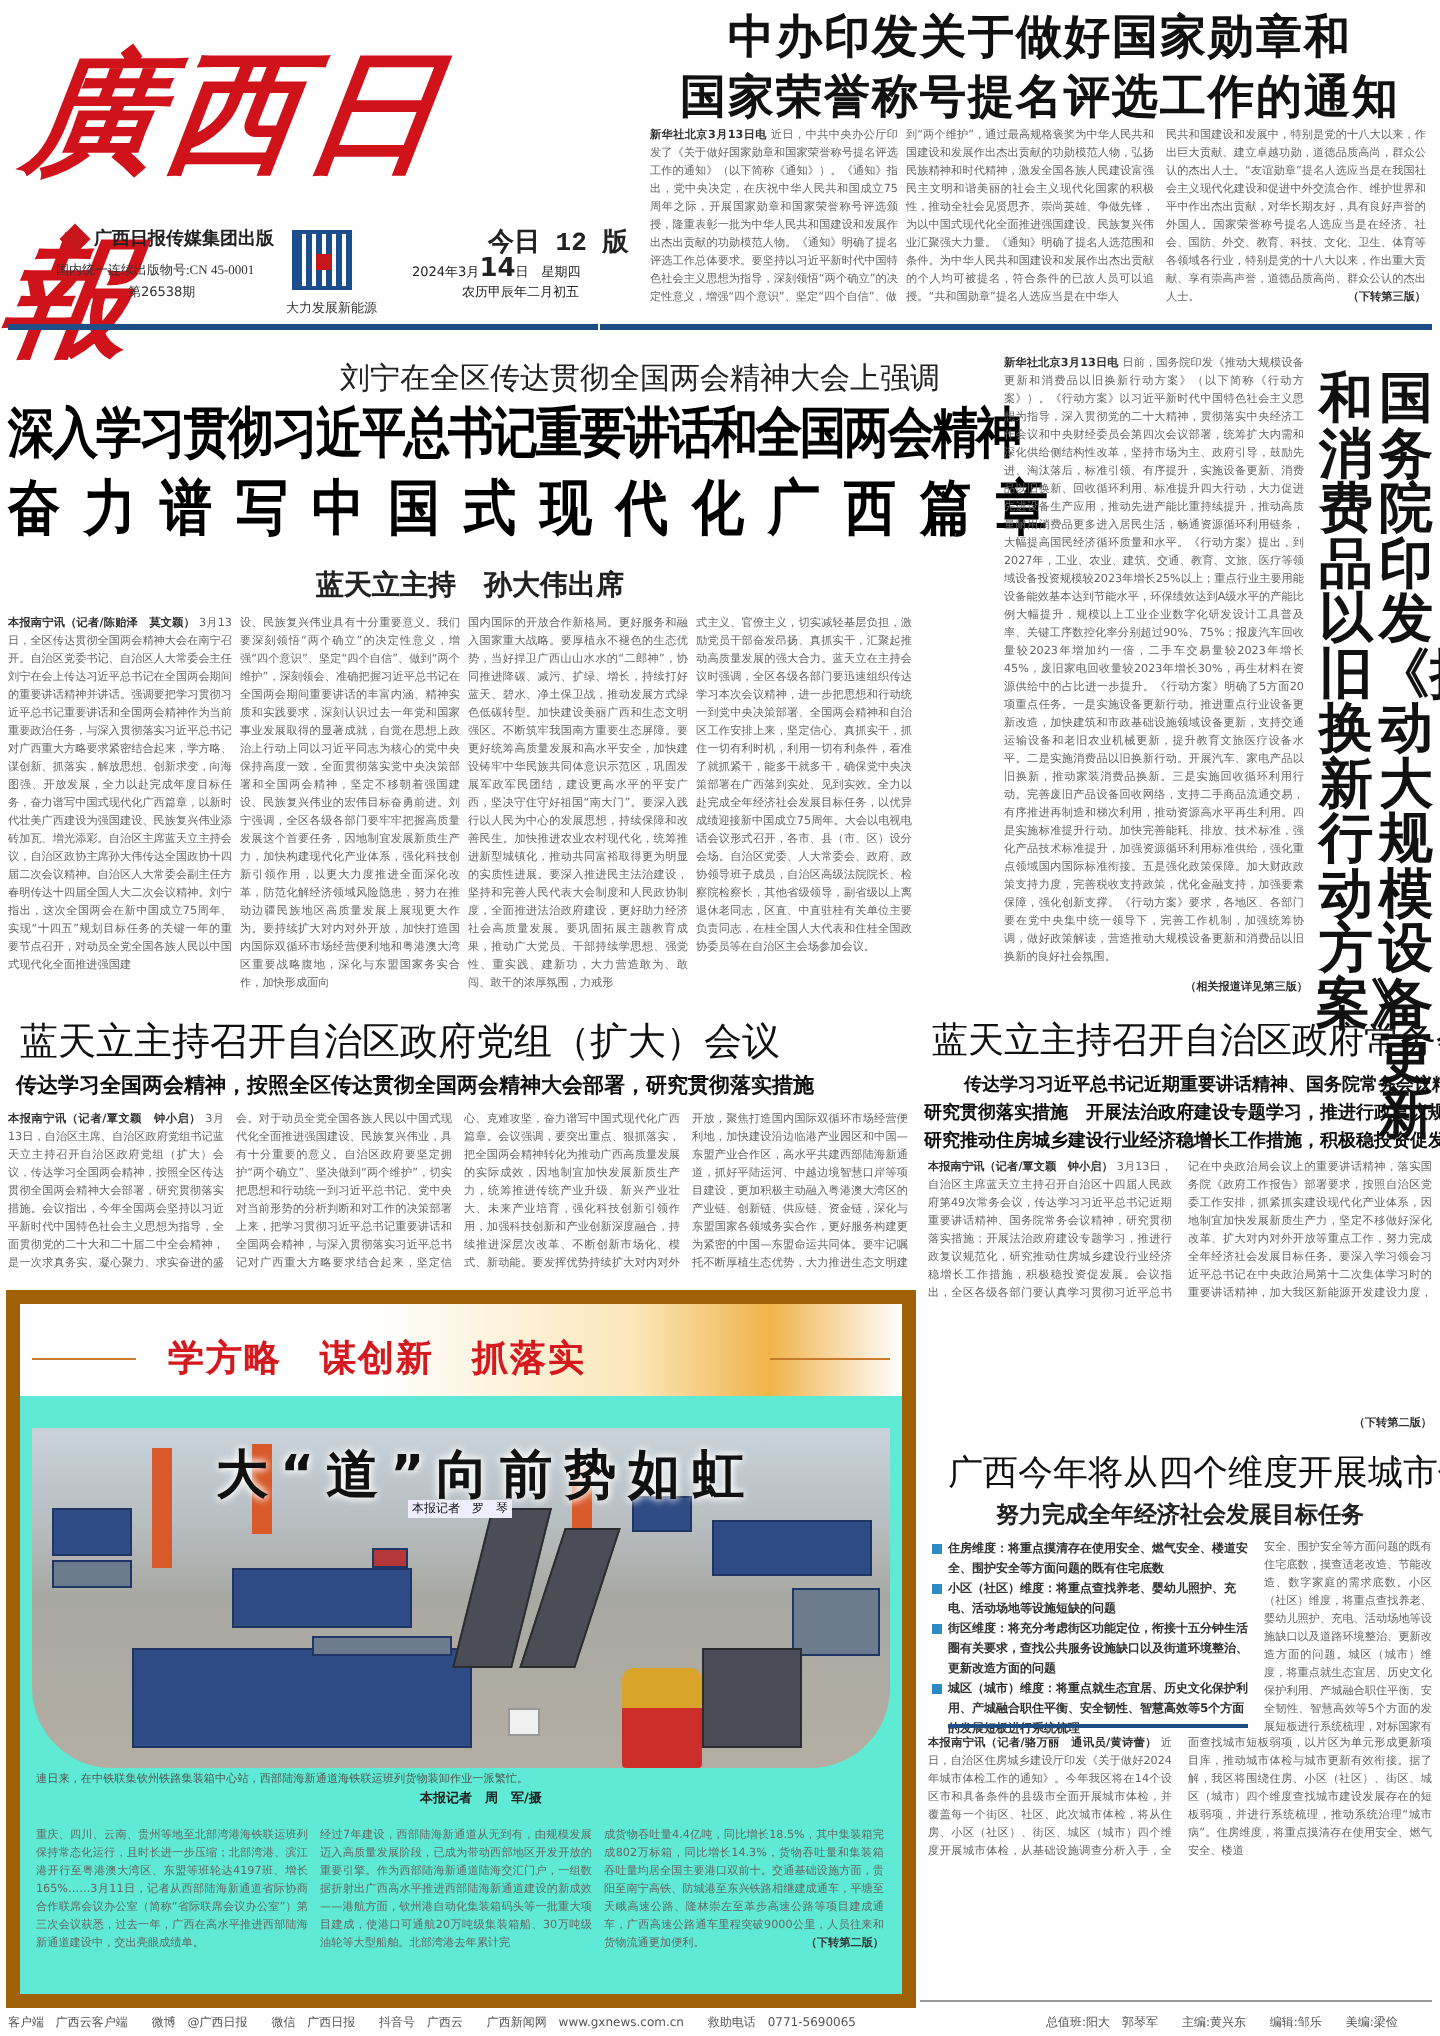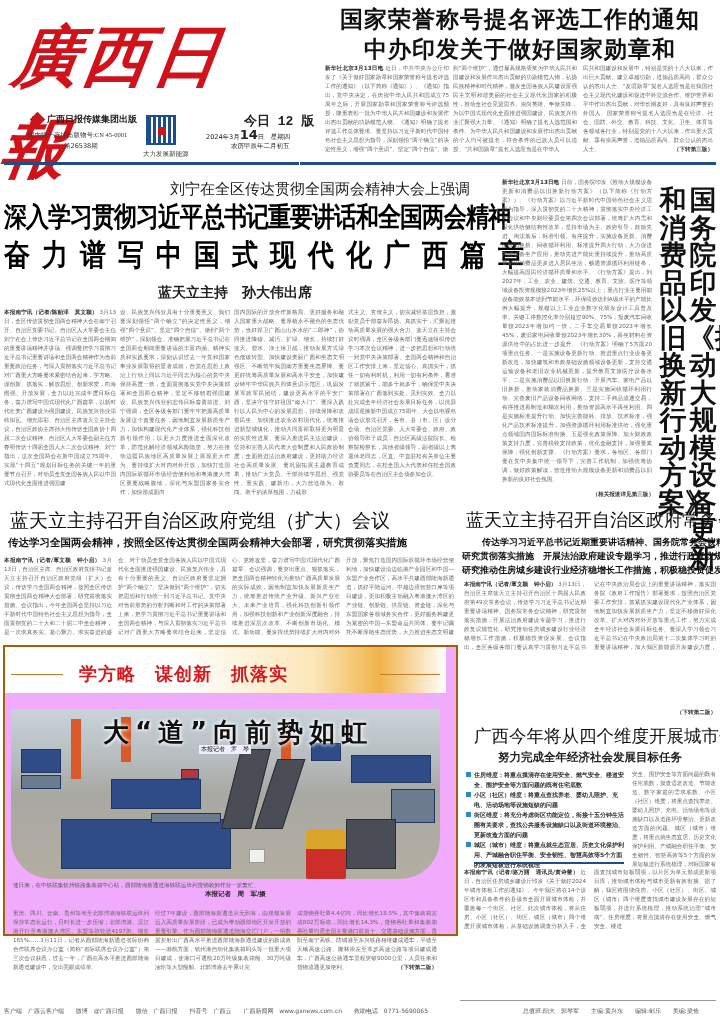--- a/index.html
+++ b/index.html
@@ -42,21 +42,21 @@
     font-weight: bold; font-size: 26px; letter-spacing: 12px; color: #000; line-height: 34px; white-space: nowrap; transform: scaleY(1.15);}
   .lead-sub { left: 0; top: 284px; width: 470px; text-align: center; font-size: 14px; color: #222; font-weight: bold; }
 
   
   .vert-head { font-family: "DejaVu Serif", serif; font-weight: bold; font-size: 27px; line-height: 27.5px; color:#111; width: 30px; text-align:center; }
 
   .section-h { font-family: "DejaVu Serif", serif; font-size: 19px; color: #111; white-space: nowrap; }
   .section-sub { font-family: "DejaVu Sans", sans-serif; font-weight: bold; font-size: 10.5px; color: #111; white-space: nowrap; }
 
   
-  .feature { left: 3px; top: 645px; width: 455px; height: 291px; border: 2px solid #a16207; background:#f0abfc; }
+  .feature { left: 3px; top: 645px; width: 455px; height: 359px; border: 7px solid #a16207; background:#5eead4; }
   .feature-banner { position:absolute; left:0; top:0; width: 441px; height: 46px;
     background: linear-gradient(90deg, #fff 0%, #fff 40%, #fbe6b8 70%, #f0b34a 85%, #fff 100%); }
   .banner-line-l { position:absolute; left: 6px; top: 27px; width: 52px; height: 1px; background:#c97b2d;}
   .banner-line-r { position:absolute; right: 6px; top: 27px; width: 60px; height: 1px; background:#c97b2d;}
   .banner-text { position:absolute; left: 74px; top: 15px; font-family: "DejaVu Sans", sans-serif; font-weight:bold; font-size: 18px; color: #d51a1f; letter-spacing: 1px; white-space:nowrap; word-spacing: 14px; }
   .feature-kicker { position:absolute; left: 6px; top: 46px; font-size: 12px; font-weight:bold; color:#111; z-index:2; white-space:nowrap;}
   .photo { position:absolute; left: 6px; top: 62px; width: 429px; height: 170px; overflow:hidden;
     background: linear-gradient(180deg, #c9d3da 0%, #b9c0c4 25%, #a8a8a2 50%, #b4aea2 100%); border-radius: 0 0 40px 40px; }
   .photo-title { position:absolute; left: 92px; top: 6px; font-family: "DejaVu Sans", sans-serif; font-weight:bold; font-size: 26px; color:#111; letter-spacing: 6px; white-space:nowrap; text-shadow: 0 0 4px #fff, 0 0 4px #fff; z-index:3;}
   .photo-byline { position:absolute; left: 188px; top: 36px; font-size: 6px; color:#111; background:#eef; padding: 0 2px; z-index:3; font-family: "DejaVu Sans", sans-serif;}
@@ -94,22 +94,22 @@
   </div>
 <div class="abs qr-label">大力发展新能源</div>
 <div class="abs edition-count">今日 12 版</div>
 <div class="abs edition-date">
   <span>2024年3月</span><b>14</b><span>日　星期四</span>
 </div>
 <div class="abs edition-lunar">农历甲辰年二月初五</div>
 <div class="abs rule-blue" style="left:4px; top:162px; width:295px;"></div>
 
 <div class="abs top-headline">
+  <div>中办印发关于做好国家勋章和</div>
   <div>国家荣誉称号提名评选工作的通知</div>
-  <div>中办印发关于做好国家勋章和</div>
 </div>
 <div class="abs body-text" style="left:325px; top:64px; width:124px; height:90px;">
   <span class="dateline">新华社北京3月13日电</span>
   <span>近日，中共中央办公厅印发了《关于做好国家勋章和国家荣誉称号提名评选工作的通知》（以下简称《通知》）。《通知》指出，党中央决定，在庆祝中华人民共和国成立75周年之际，开展国家勋章和国家荣誉称号评选颁授，隆重表彰一批为中华人民共和国建设和发展作出杰出贡献的功勋模范人物。《通知》明确了提名评选工作总体要求。要坚持以习近平新时代中国特色社会主义思想为指导，深刻领悟“两个确立”的决定性意义，增强“四个意识”、坚定“四个自信”、做</span>
 </div>
 <div class="abs body-text" style="left:453px; top:64px; width:124px; height:90px;">到“两个维护”，通过最高规格褒奖为中华人民共和国建设和发展作出杰出贡献的功勋模范人物，弘扬民族精神和时代精神，激发全国各族人民建设富强民主文明和谐美丽的社会主义现代化国家的积极性，推动全社会见贤思齐、崇尚英雄、争做先锋，为以中国式现代化全面推进强国建设、民族复兴伟业汇聚强大力量。《通知》明确了提名人选范围和条件。为中华人民共和国建设和发展作出杰出贡献的个人均可被提名，符合条件的已故人员可以追授。“共和国勋章”提名人选应当是在中华人</div>
 <div class="abs body-text" style="left:583px; top:64px; width:130px; height:90px;">
   <span>民共和国建设和发展中，特别是党的十八大以来，作出巨大贡献、建立卓越功勋，道德品质高尚，群众公认的杰出人士。“友谊勋章”提名人选应当是在我国社会主义现代化建设和促进中外交流合作、维护世界和平中作出杰出贡献，对华长期友好，具有良好声誉的外国人。国家荣誉称号提名人选应当是在经济、社会、国防、外交、教育、科技、文化、卫生、体育等各领域各行业，特别是党的十八大以来，作出重大贡献、享有崇高声誉，道德品质高尚、群众公认的杰出人士。</span>
   <span class="cont">（下转第三版）</span>
 </div>

